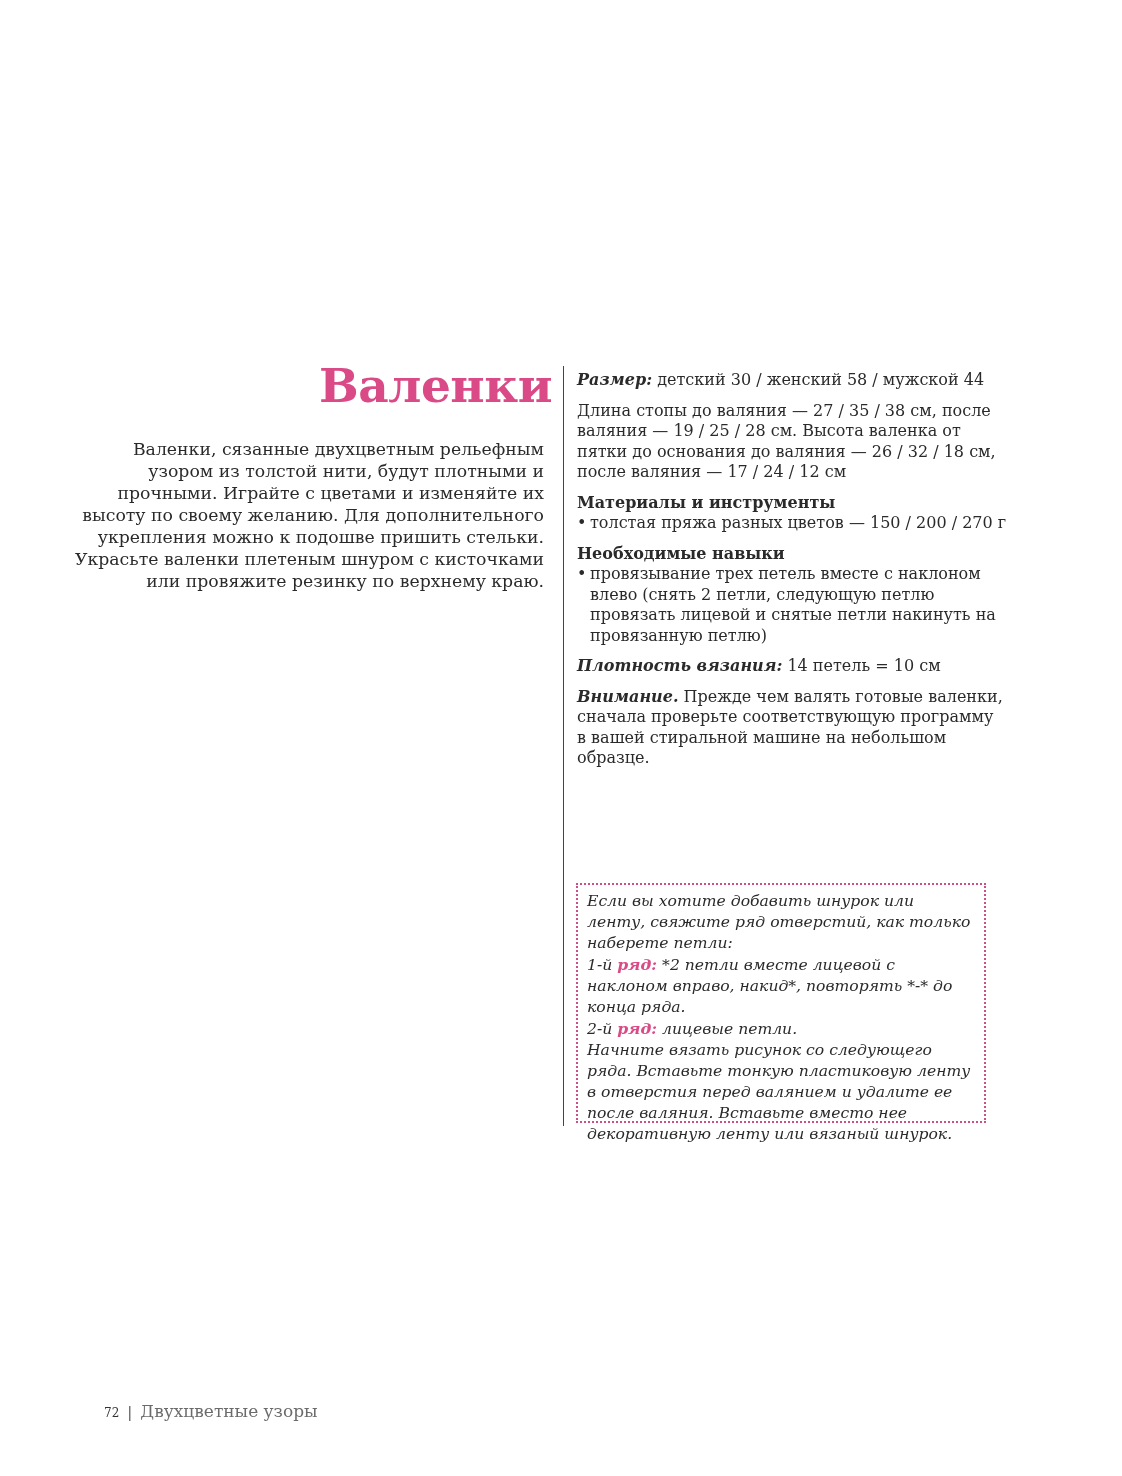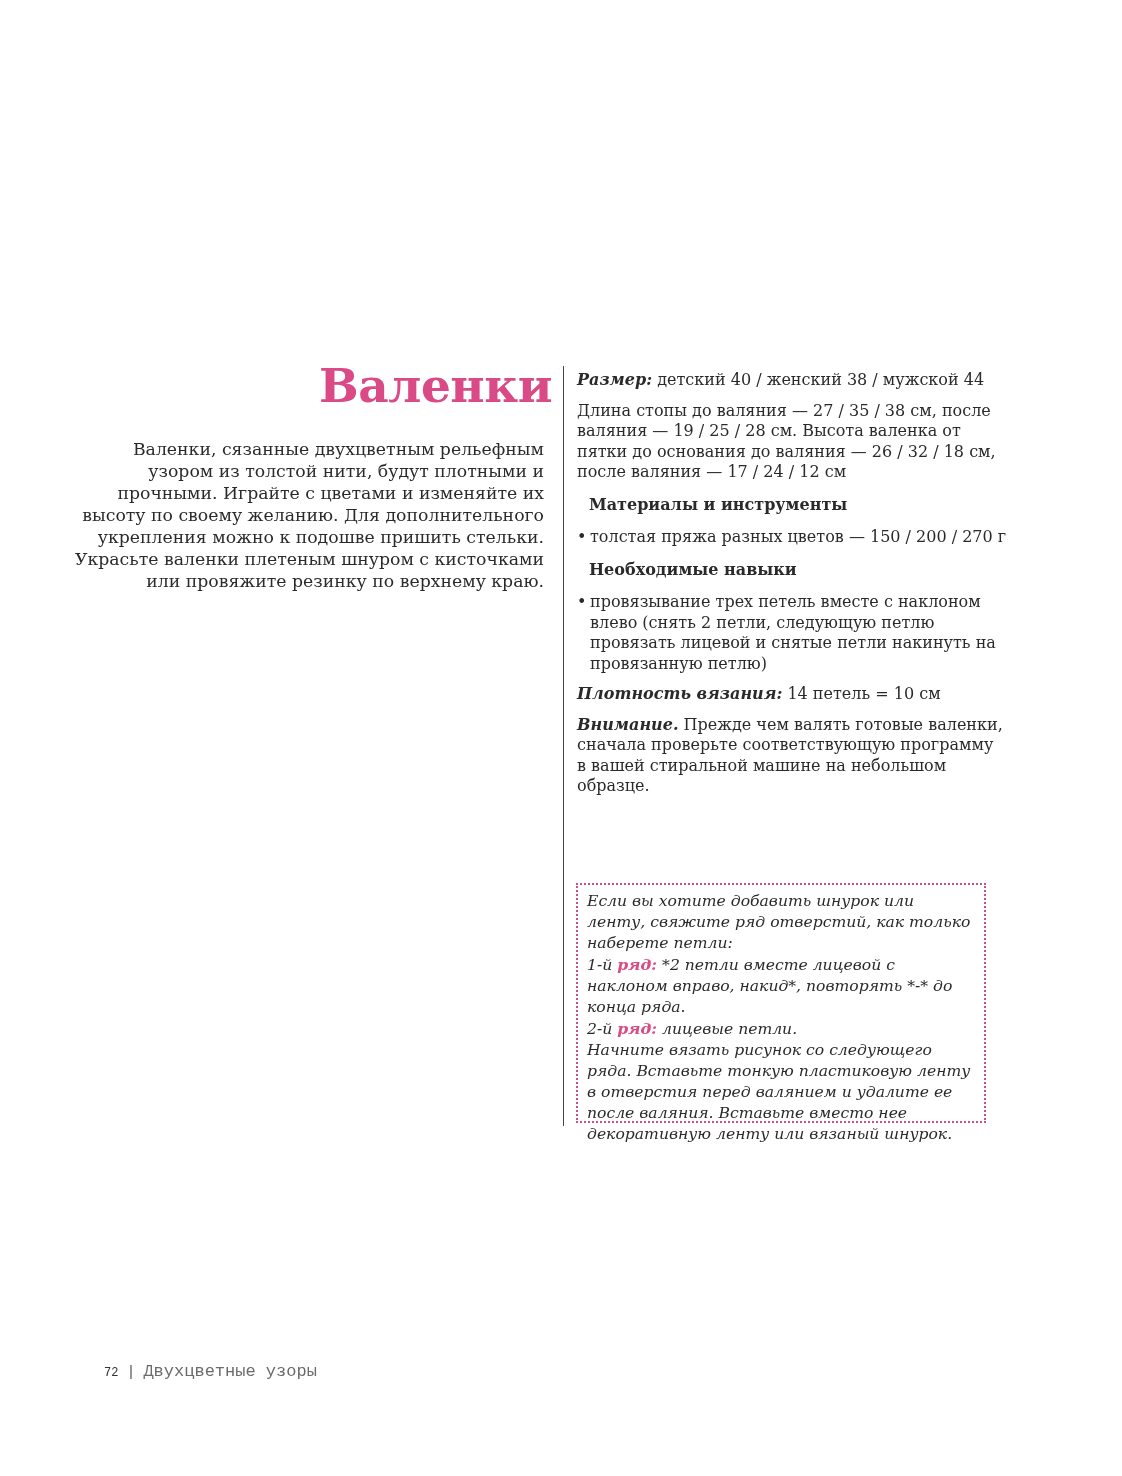--- a/index.html
+++ b/index.html
@@ -8,46 +8,46 @@
   .title { position:absolute; right:570px; top:362px; margin:0;
            font-family:"DejaVu Serif", serif; font-weight:bold; font-size:47px;
            color:#d94a86; letter-spacing:-0.5px; line-height:1;text-align:right; }
   .intro { position:absolute; right:570px; top:430px; width:470px; text-align:right;
            font-size:17.3px; line-height:22px; color:#2a2a2a; margin:8px; }
   .vrule { position:absolute; left:563px; top:366px; width:1px; height:760px; background:#444; }
   .right { position:absolute; left:577px; top:370px; width:430px;
            font-size:16px; line-height:20.5px; color:#2a2a2a; }
   .right p { margin:0 0 10px 0; }
   .b { font-weight:bold;font-style:italic; }
-  .sec-h { font-weight:bold; margin:12px; }
+  .sec-h { font-weight:bold; margin:0; }
   ul { list-style:none; margin:0 0 10px 0; padding:0; }
   ul li { position:relative; padding-left:13px; }
   ul li::before { content:"\2022"; position:absolute; left:0; top:0; }
   .tipbox { position:absolute; left:576px; top:883px; width:410px; height:240px;
             border:2px dotted #c9508a; box-sizing:border-box; padding:6px 8px 0 9px;
             font-style:italic; font-size:15.6px; line-height:21px; color:#2a2a2a; }
   .tipbox p { margin:0; }
   .pink { color:#d94a86; font-weight:bold; }
-  .footer { position:absolute; left:104px; top:1362px; font-size:17px; color:#6b6b6b;font-family:Liberation Mono, monospace; }
+  .footer { position:absolute; left:104px; top:1401px; font-size:17px; color:#6b6b6b; }
   .footer .num { font-size:12px; color:#333; }
   .footer .sep { margin:0 8px; color:#555; font-size:15px; }
 </style>
 </head>
 <body>
 
 <h1 class="title">Валенки</h1>
 
 <p class="intro">Валенки, сязанные двухцветным рельефным узором из толстой нити, будут плотными и прочными. Играйте с цветами и изменяйте их высоту по своему желанию. Для дополнительного укрепления можно к подошве пришить стельки. Украсьте валенки плетеным шнуром с кисточками или провяжите резинку по верхнему краю.</p>
 
 <div class="vrule"></div>
 
 <div class="right">
   <p>
     <span class="b">Размер:</span>
-    <span>детский 40 / женский 38 / мужской 44</span>
+    <span>детский 30 / женский 58 / мужской 44</span>
   </p>
   <p>Длина стопы до валяния — 27 / 35 / 38 см, после валяния — 19 / 25 / 28 см. Высота валенка от пятки до основания до валяния — 26 / 32 / 18 см, после валяния — 17 / 24 / 12 см</p>
 
   <div class="sec-h">Материалы и инструменты</div>
   <ul>
     <li>толстая пряжа разных цветов — 150 / 200 / 270 г</li>
   </ul>
 
   <div class="sec-h">Необходимые навыки</div>
   <ul>

